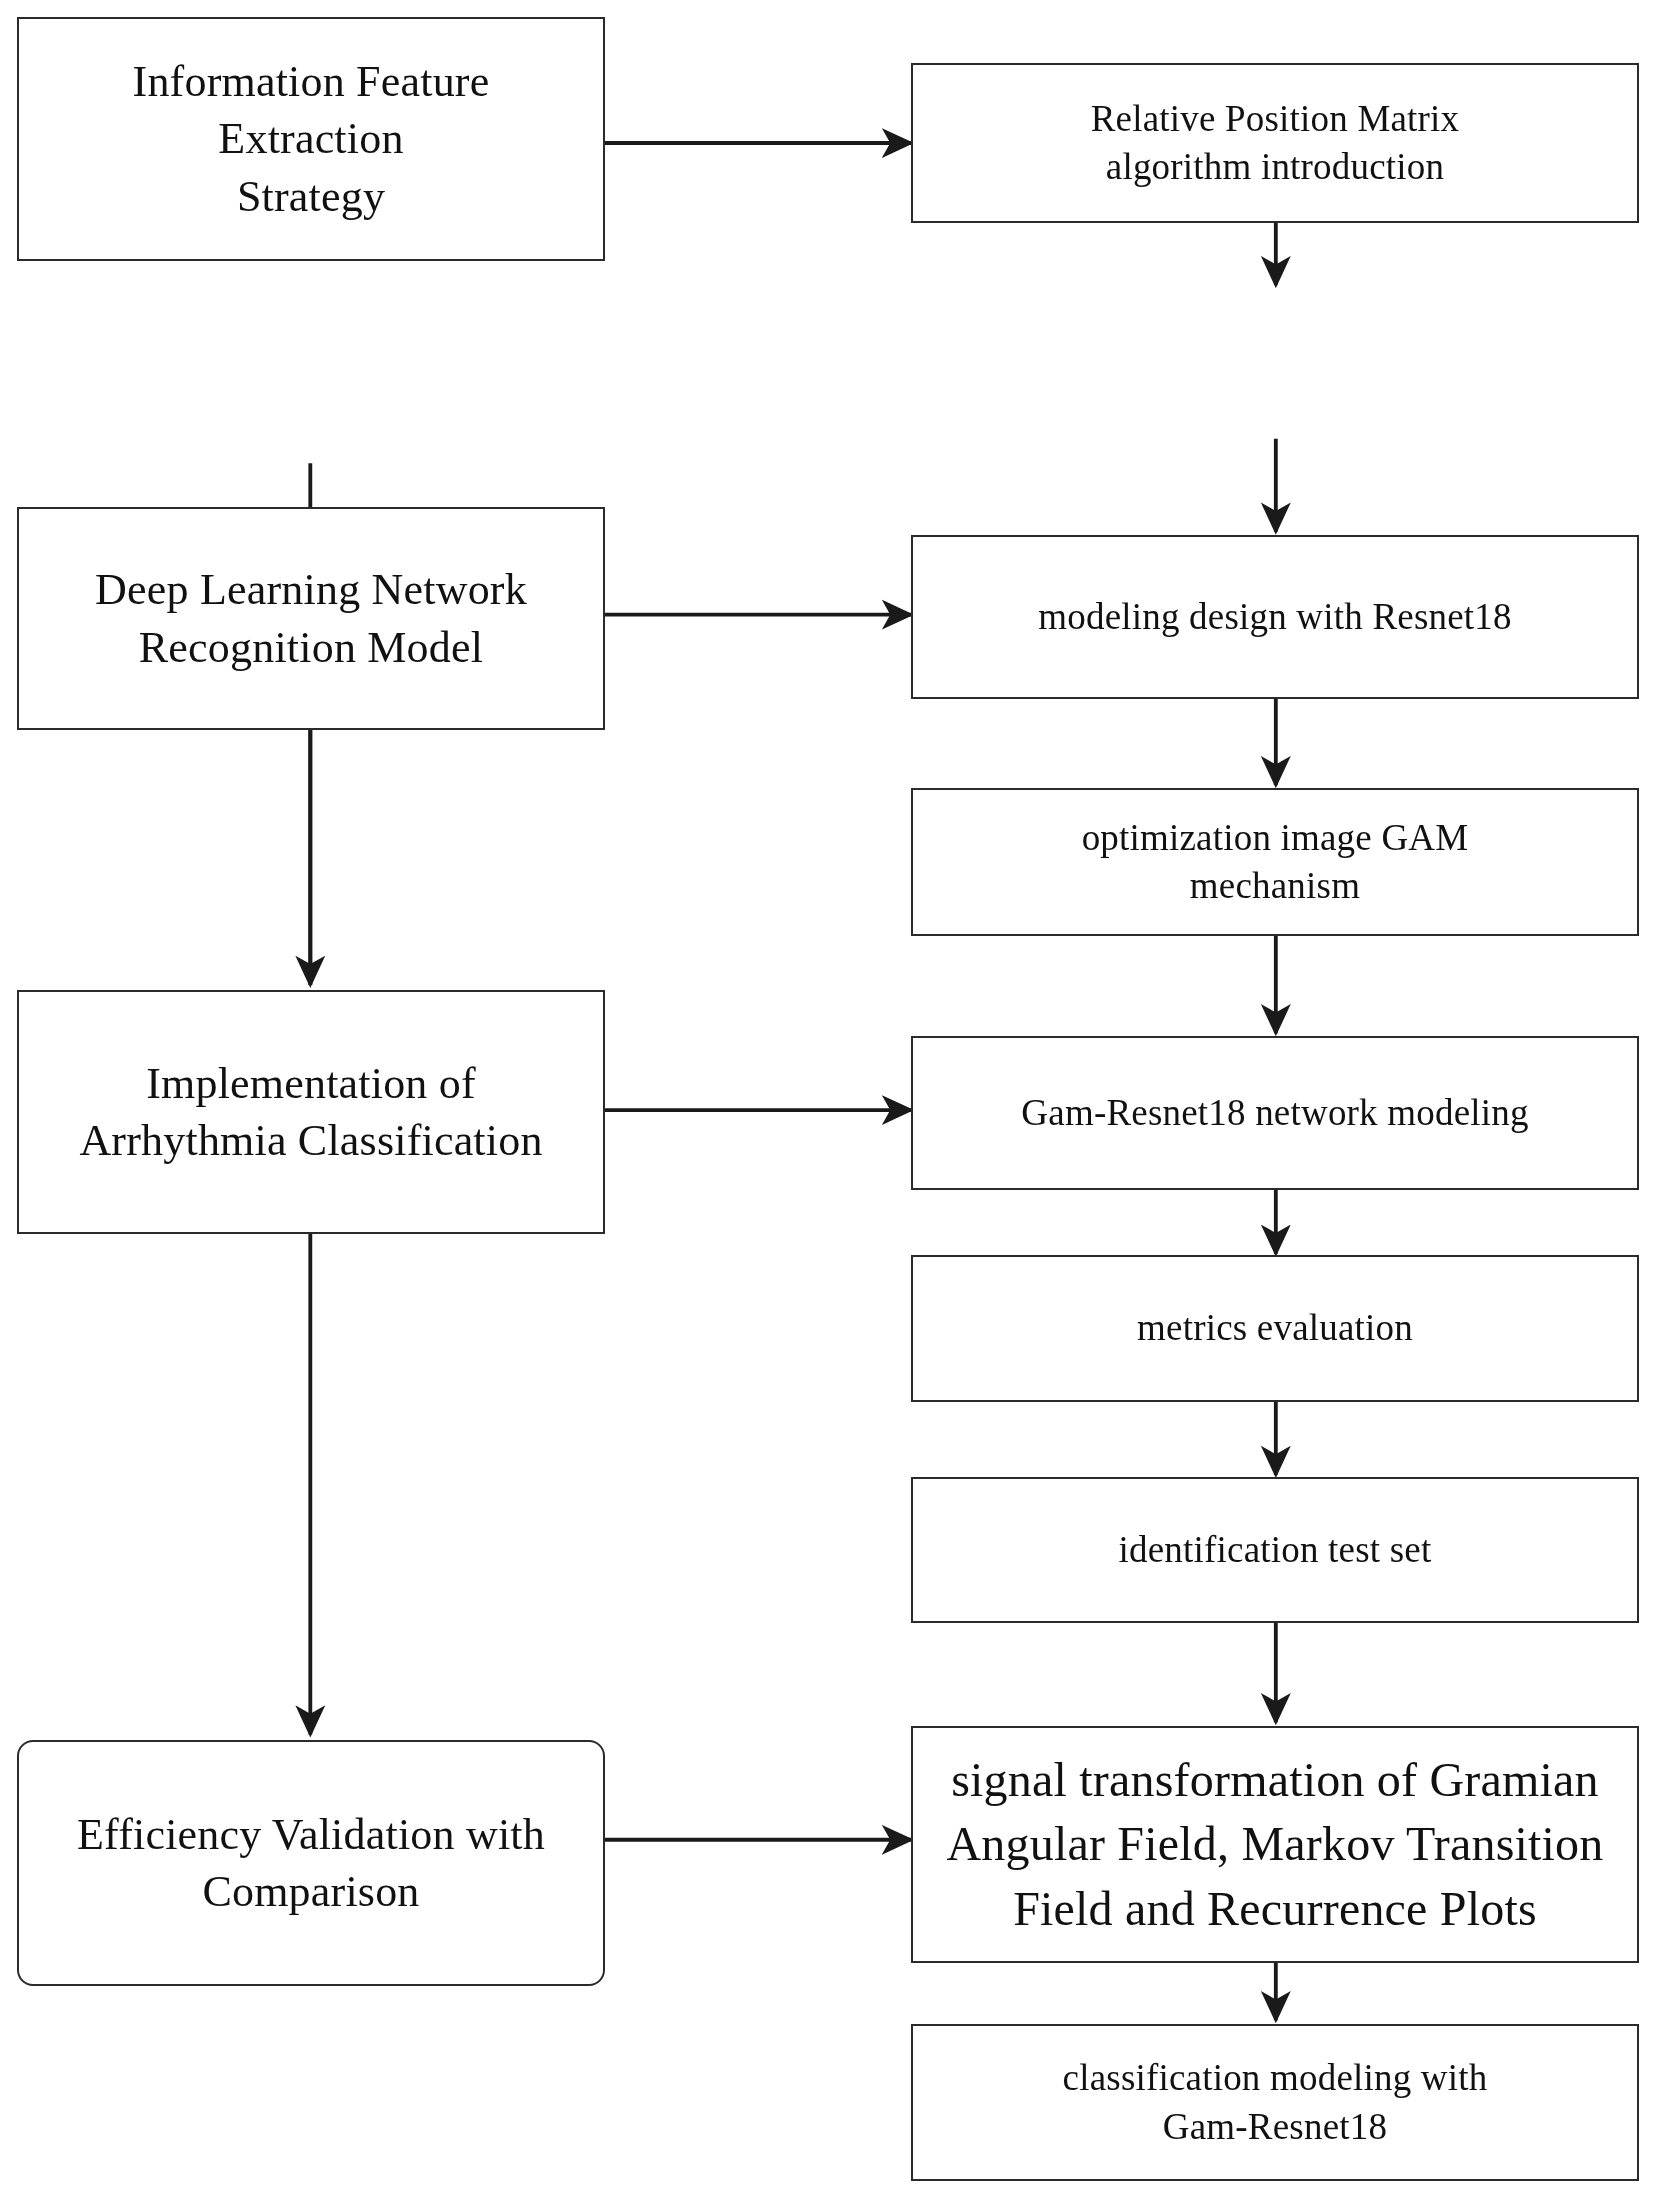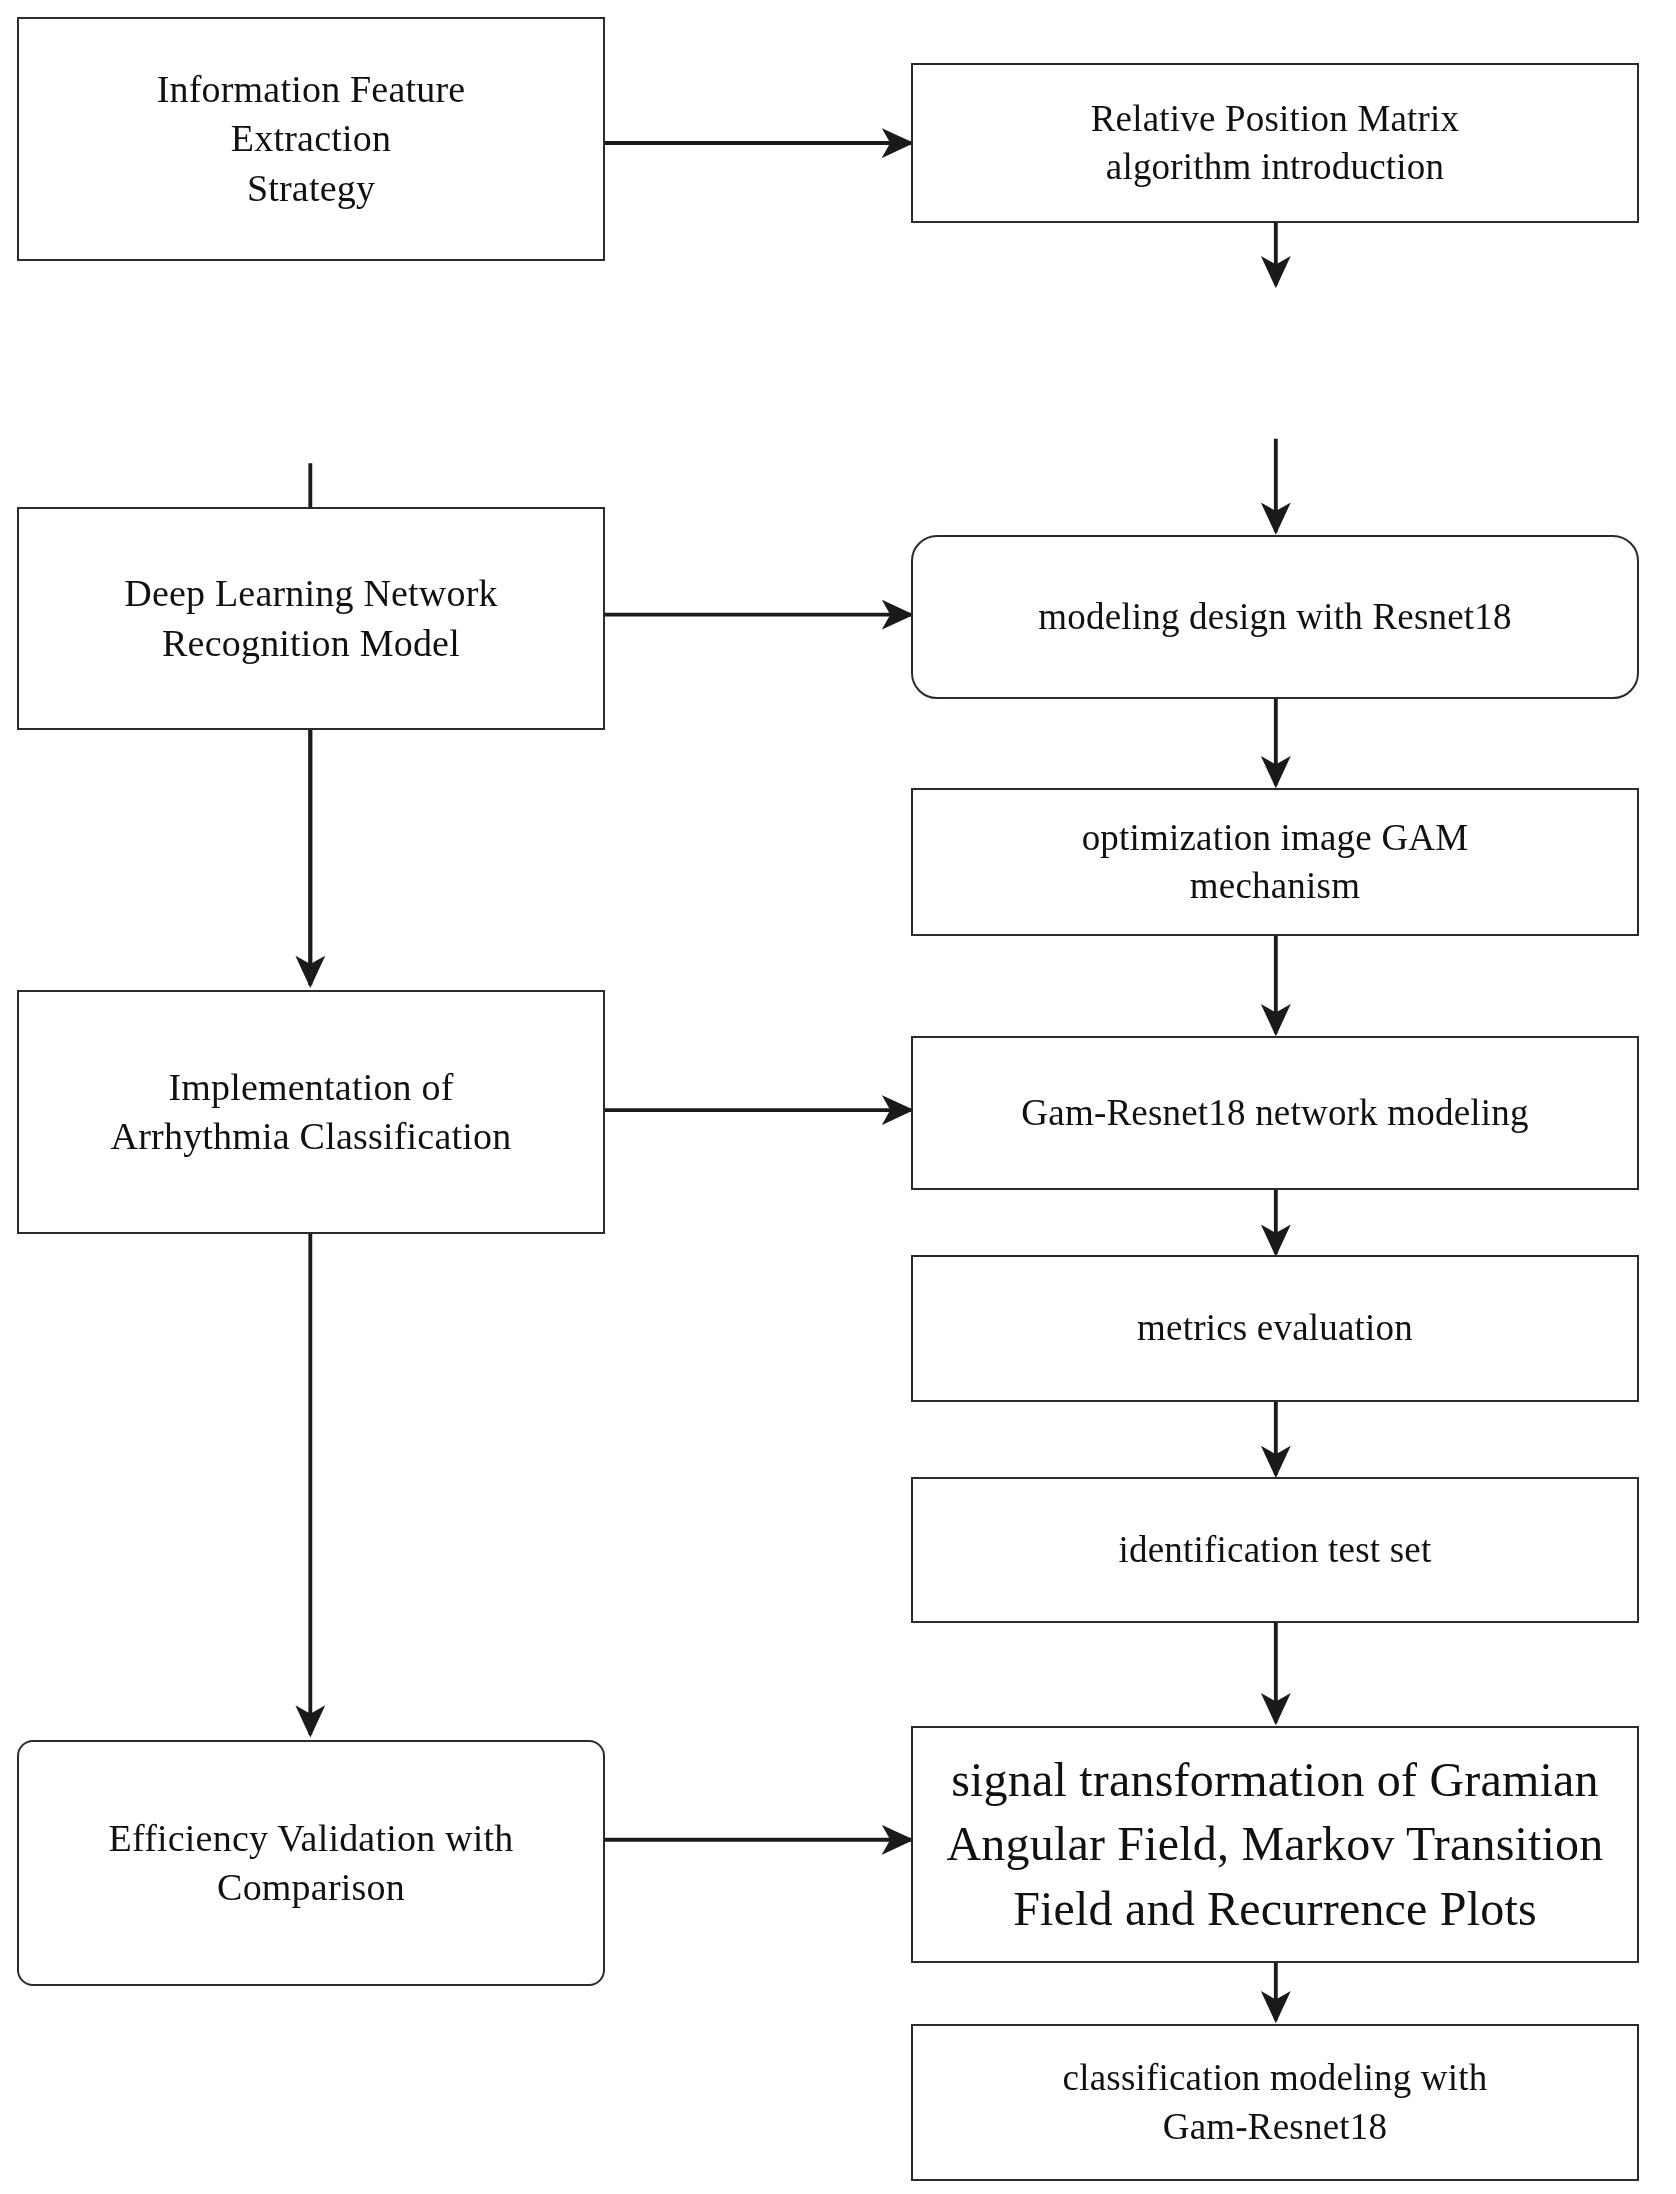--- a/index.html
+++ b/index.html
@@ -37,21 +37,21 @@
     line-height: 1.30;
     padding: 3.1px 10.8px;
   }
   .node-label {
     display: block;
     white-space: pre-line;
     font-family: "Liberation Serif", "DejaVu Serif", serif;
     font-weight: 400;
     letter-spacing: 0.2px;
   }
-  .left-node .node-label { font-size: 38px; }
+  .left-node .node-label { font-size: 44px; }
   .right-node .node-label { font-size: 37px; }
   .right-node.tall-node .node-label { font-size: 48px; line-height: 1.34; }
 </style>
 </head>
 <body>
 
 <div id="flowchart-root">
 
   <svg id="flow-svg" viewBox="0 0 2182 2856">
     <defs>
@@ -99,21 +99,21 @@
     <span class="node-label">Efficiency Validation with
 Comparison</span>
   </div>
 
   <div class="node-box right-node" style="left:911px; top:63px; width:728px; height:160px;">
     <span class="node-label">Relative Position Matrix
 algorithm introduction</span>
   </div>
 
 
-  <div class="node-box right-node" style="left:911px; top:535px; width:728px; height:164px;border-radius:26px;">
+  <div class="node-box right-node" style="left:911px; top:535px; width:728px; height:164px;">
     <span class="node-label">modeling design with Resnet18</span>
   </div>
 
   <div class="node-box right-node" style="left:911px; top:788px; width:728px; height:148px;">
     <span class="node-label">optimization image GAM
 mechanism</span>
   </div>
 
   <div class="node-box right-node" style="left:911px; top:1036px; width:728px; height:154px;">
     <span class="node-label">Gam-Resnet18 network modeling</span>

